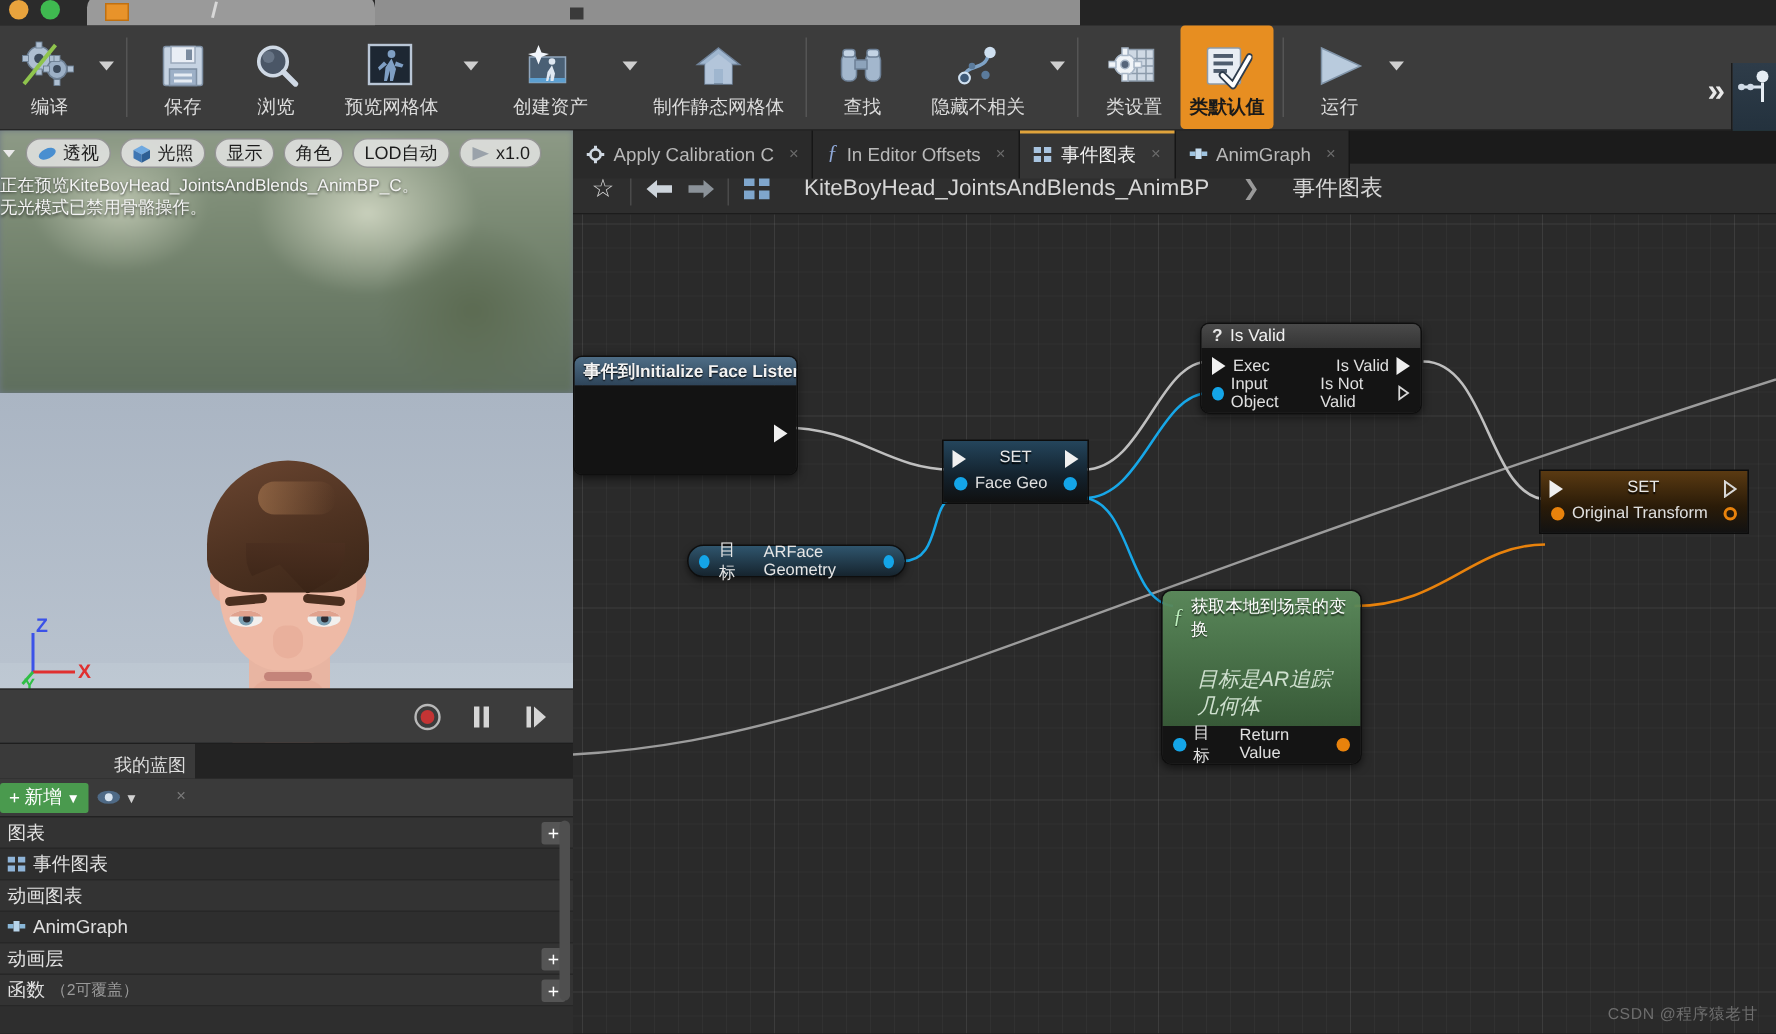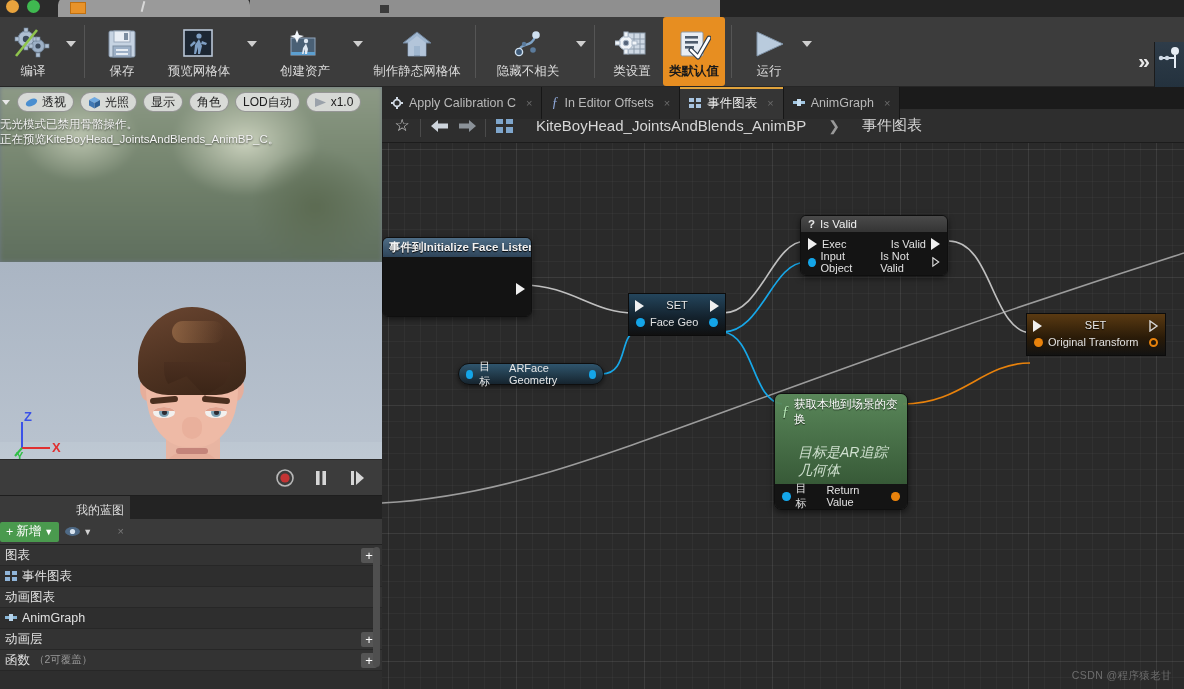--- a/index.html
+++ b/index.html
@@ -357,20 +357,30 @@
             <rect x="8" y="3" width="16" height="11" fill="#e9eef5" stroke="#9aa9bb"></rect>
             <rect x="18" y="5" width="4" height="7" fill="#7b8ca0"></rect>
             <rect x="7" y="18" width="18" height="11" fill="#9db0c7" stroke="#7e8fa3"></rect>
             <rect x="10" y="21" width="12" height="2" fill="#e6ecf3"></rect>
             <rect x="10" y="25" width="12" height="2" fill="#e6ecf3"></rect>
           </svg>
         </div>
         <div class="lbl">保存</div>
       </div>
 
+      <div class="tbtn">
+        <div class="icon-wrap">
+          <svg width="32" height="32" viewBox="0 0 32 32">
+            <circle cx="14" cy="13" r="9.5" fill="#4a5666" stroke="#cfd9e5" stroke-width="2.4"></circle>
+            <circle cx="11" cy="10" r="4" fill="#6d7b8c" opacity=".8"></circle>
+            <path d="M21 20 L29 28" stroke="#cfd9e5" stroke-width="3.6" stroke-linecap="round"></path>
+          </svg>
+        </div>
+        <div class="lbl">浏览</div>
+      </div>
 
       <div class="tbtn wide">
         <div class="icon-wrap">
           <svg width="34" height="32" viewBox="0 0 34 32">
             <rect x="2" y="2" width="28" height="26" fill="#1d2733" stroke="#b9c6d6" stroke-width="1.6"></rect>
             <g fill="#7f9fc4">
               <circle cx="17" cy="8" r="2.6"></circle>
               <path d="M17 11 L20 18 L18 26 L16 26 L16 19 L14 26 L12 26 L13 17 Z"></path>
               <path d="M12 13 L8 17 L9 19 L14 15 Z"></path>
               <path d="M20 13 L25 15 L24 17 L19 16 Z"></path>
@@ -408,20 +418,34 @@
             <path d="M17 8 L26 15 L26 28 L20 28 L20 18 L14 18 L14 28 L8 28 L8 15 Z" fill="#b9cade" opacity=".75"></path>
           </svg>
         </div>
         <div class="lbl">制作静态网格体</div>
       </div>
     </div>
 
     <div class="tsep"></div>
 
     <div class="tgroup">
+      <div class="tbtn">
+        <div class="icon-wrap">
+          <svg width="34" height="32" viewBox="0 0 34 32">
+            <g fill="#a3b7cd" stroke="#6d8096">
+              <rect x="3" y="8" width="10" height="18" rx="4"></rect>
+              <rect x="19" y="8" width="10" height="18" rx="4"></rect>
+              <rect x="12" y="12" width="8" height="6" fill="#8da3bb"></rect>
+              <rect x="4" y="5" width="8" height="5" rx="2" fill="#c3d3e4"></rect>
+              <rect x="20" y="5" width="8" height="5" rx="2" fill="#c3d3e4"></rect>
+            </g>
+          </svg>
+        </div>
+        <div class="lbl">查找</div>
+      </div>
 
       <div class="tbtn wide">
         <div class="icon-wrap">
           <svg width="34" height="32" viewBox="0 0 34 32">
             <path d="M8 24 C8 14, 22 20, 24 8" stroke="#7fa3c6" stroke-width="2.4" fill="none"></path>
             <circle cx="8" cy="24" r="3.6" fill="#3e5a78" stroke="#cfe0f0" stroke-width="1.4"></circle>
             <circle cx="25" cy="7" r="3.8" fill="#cfe0f0"></circle>
             <circle cx="22" cy="22" r="2.8" fill="#5b7b9c"></circle>
             <circle cx="13" cy="16" r="2.2" fill="#5b7b9c"></circle>
           </svg>
@@ -594,22 +618,22 @@
       <span>LOD自动</span>
     </div>
     <div class="vp-pill">
       <svg width="13" height="11" viewBox="0 0 13 11">
           <path d="M1 1 L12 5.5 L1 10 Z" fill="#9aa2aa"></path>
         </svg>
       <span>x1.0</span>
     </div>
   </div>
   <div class="vp-note">
+    <div>正在预览KiteBoyHead_JointsAndBlends_AnimBP_C。</div>
     <div>无光模式已禁用骨骼操作。</div>
-    <div>正在预览KiteBoyHead_JointsAndBlends_AnimBP_C。</div>
   </div>
 
   <div class="myblueprint">
     <div class="mb-tabrow">
       <div class="mb-tab">
         <svg width="13" height="13" viewBox="0 0 13 13">
             <rect x="1" y="2" width="11" height="9" fill="#9fb2c6"></rect>
             <rect x="1" y="2" width="4" height="9" fill="#6f8296"></rect>
           </svg>
         <span>我的蓝图</span>

